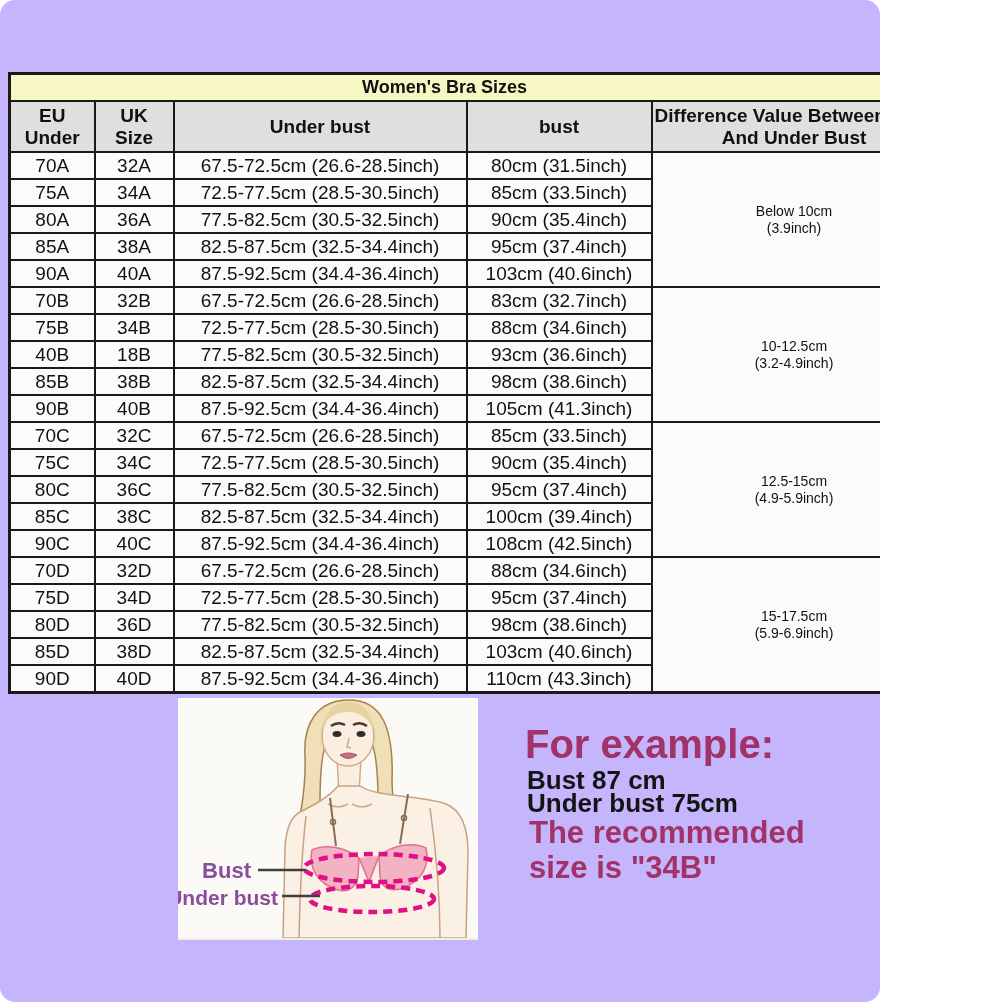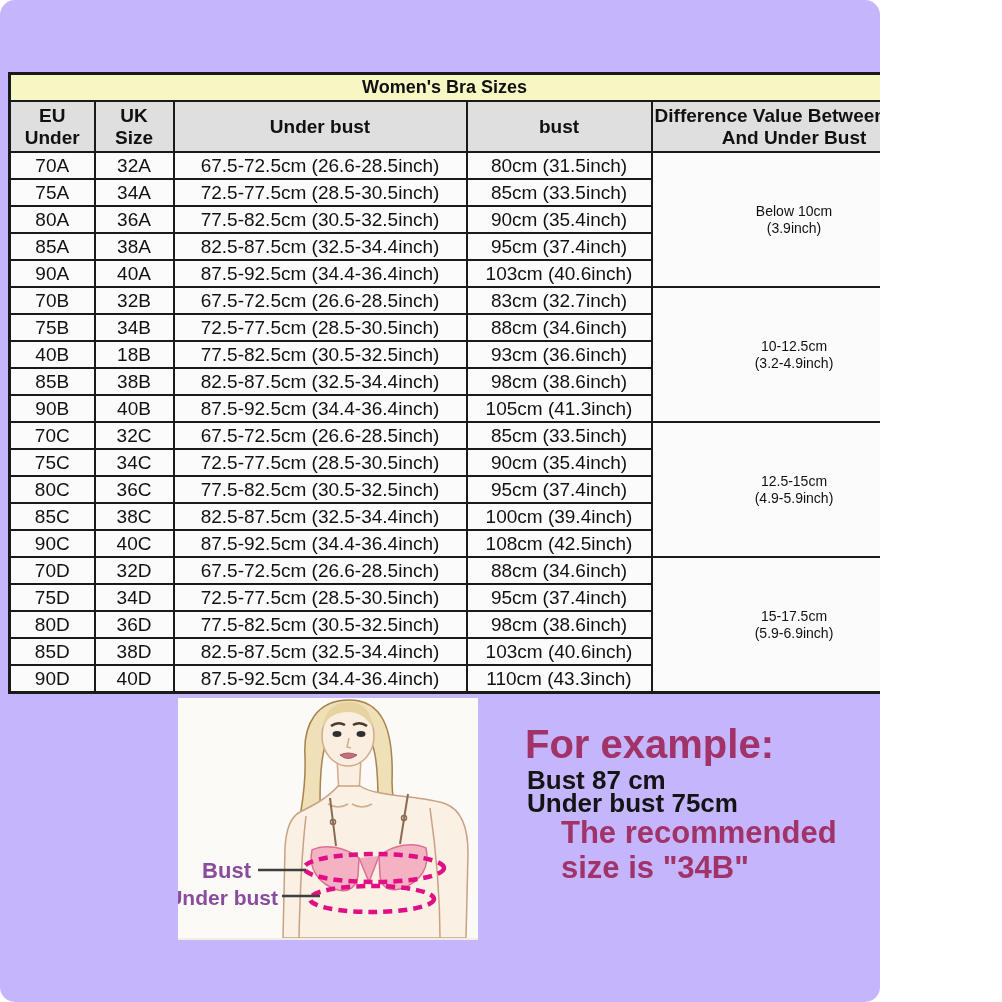--- a/index.html
+++ b/index.html
@@ -48,21 +48,21 @@
   .example-heading{
     position:absolute;left:525px;top:722px;
     font-size:40px;font-weight:bold;color:#A13368;white-space:nowrap;
   }
   .example-lines{
     position:absolute;left:527px;top:769px;
     font-size:26px;font-weight:bold;color:#141414;line-height:23px;white-space:nowrap;
   }
   .recommend-lines{
     position:absolute;left:529px;top:815px;
-    font-size:31px;font-weight:bold;color:#A13368;line-height:35px;white-space:nowrap;margin-left:32px;
+    font-size:31px;font-weight:bold;color:#A13368;line-height:35px;white-space:nowrap;
   }
 </style>
 </head>
 <body>
 
 <div class="page">
 
   <table class="size-table">
     <colgroup>
       <col style="width:85px">

